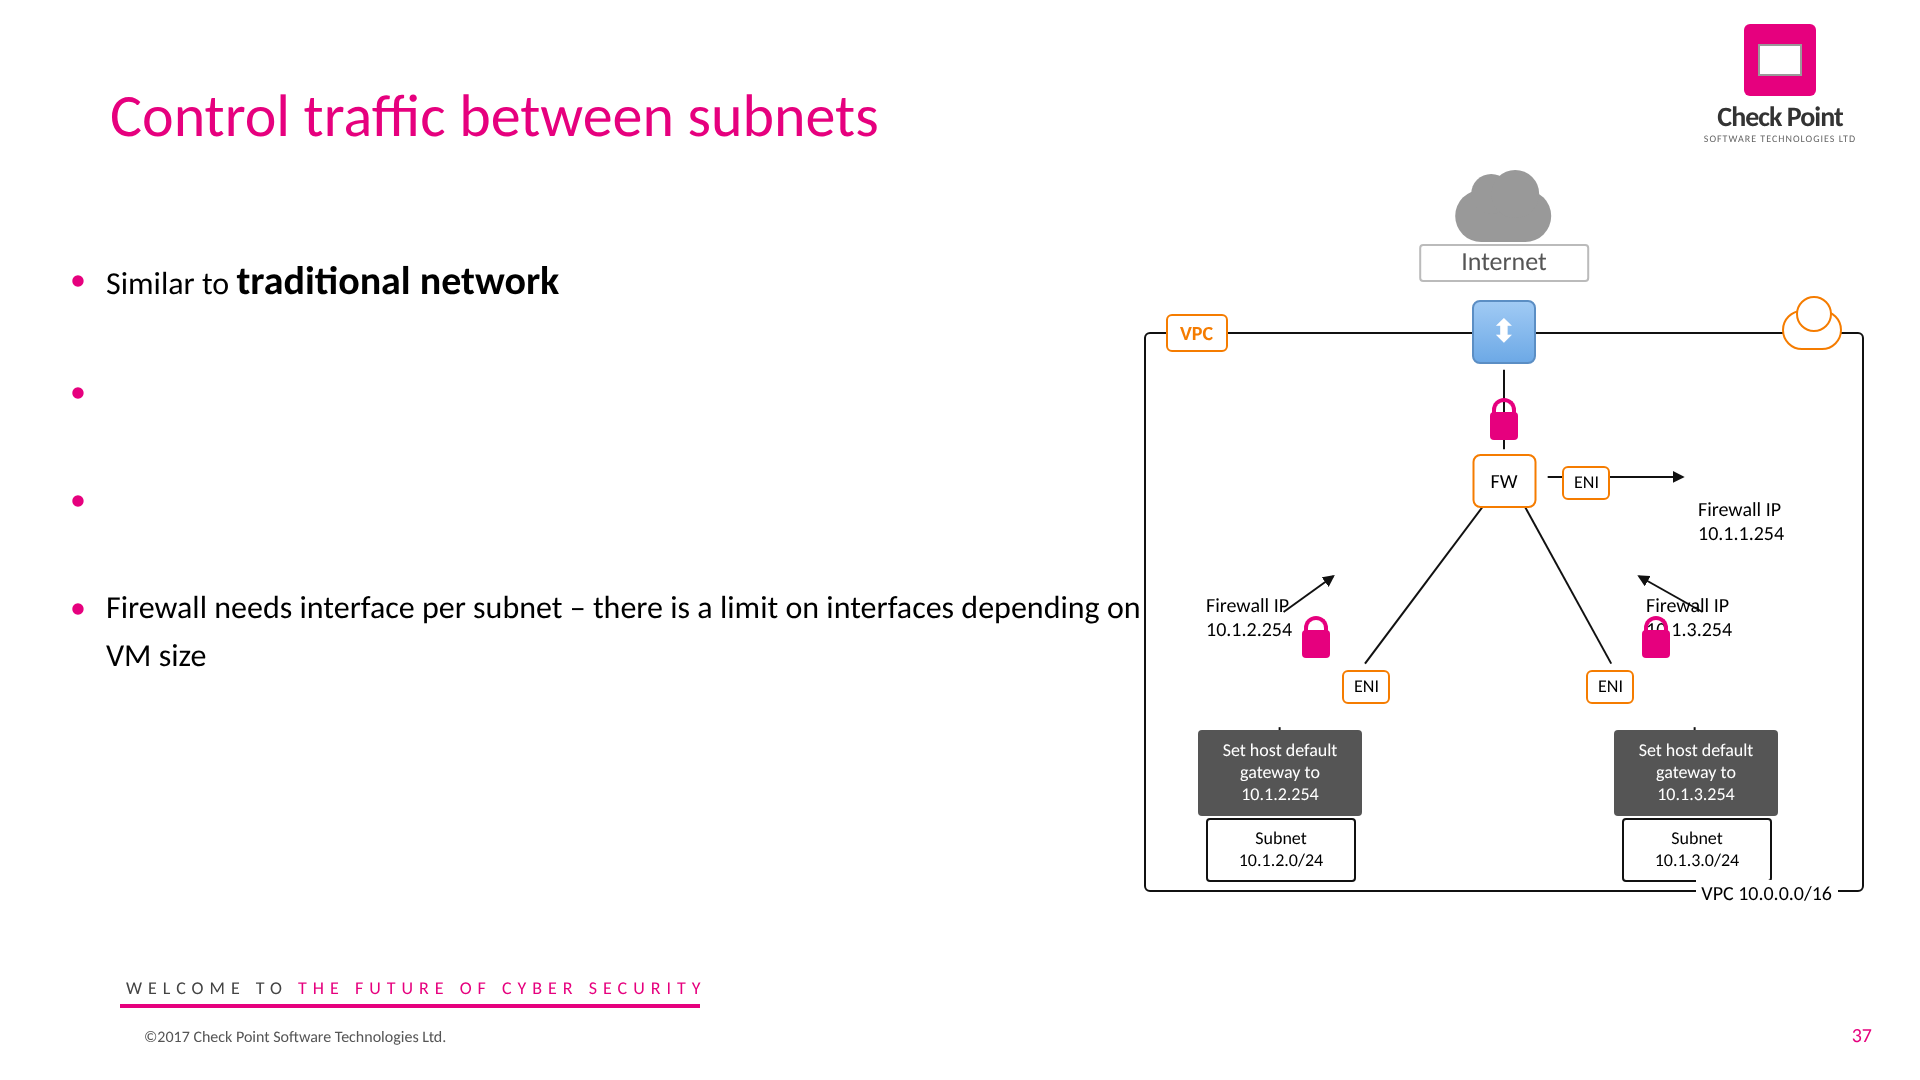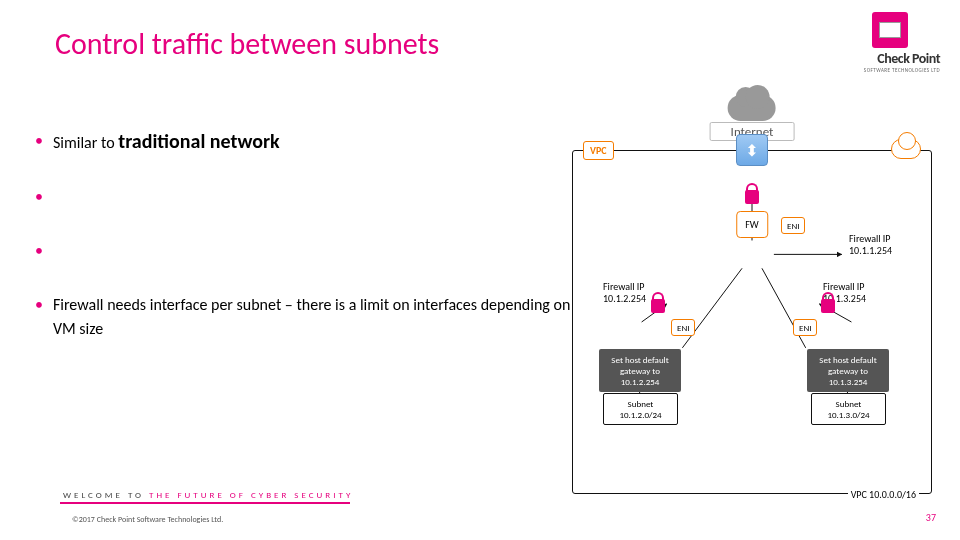--- a/index.html
+++ b/index.html
@@ -7,31 +7,31 @@
     width: 960px;
     height: 540px;
     background: #ffffff;
     font-family: Calibri, "Segoe UI", Arial, sans-serif;
     position: relative;
     overflow: hidden;
   }
   .title {
     position: absolute;
     left: 55px;
-    top: 25px;
+    top: 40px;
     font-size: 30px;
     font-weight: 400;
     color: #e6007e;
   }
   .logo {
     position: absolute;
     right: 20px;
     top: 12px;
     width: 100px;
-    text-align: right;
+    text-align: center;
   }
   .logo-mark {
     width: 36px;
     height: 36px;
     background: #e6007e;
     border-radius: 3px;
     margin: 0 auto 2px;
     display: flex;
     align-items: center;
     justify-content: center;
@@ -111,23 +111,23 @@
     border: 1px solid #bbb;
     border-radius: 2px;
     padding: 1px 20px;
     display: inline-block;
     margin-top: -6px;
     position: relative;
   }
   .vpc {
     position: absolute;
     left: 0;
-    top: 55px;
+    top: 71px;
     width: 360px;
-    height: 344px;
+    height: 280px;
     border: 1px solid #111;
     border-radius: 3px;
   }
   .vpc-tag {
     position: absolute;
     top: -10px;
     left: 10px;
     background: #fff;
     border: 1.5px solid #f57c00;
     border-radius: 3px;

